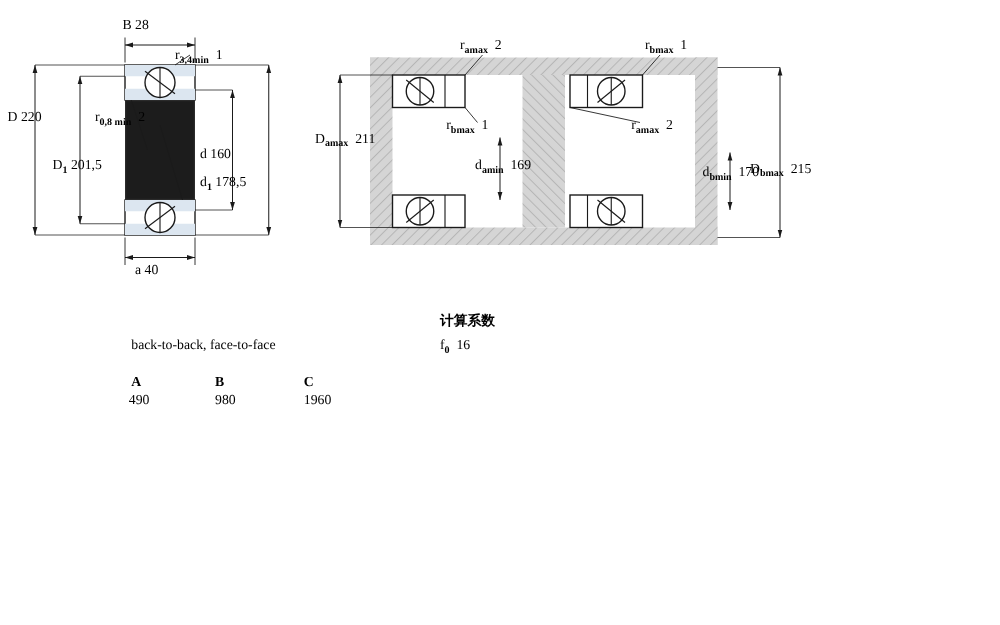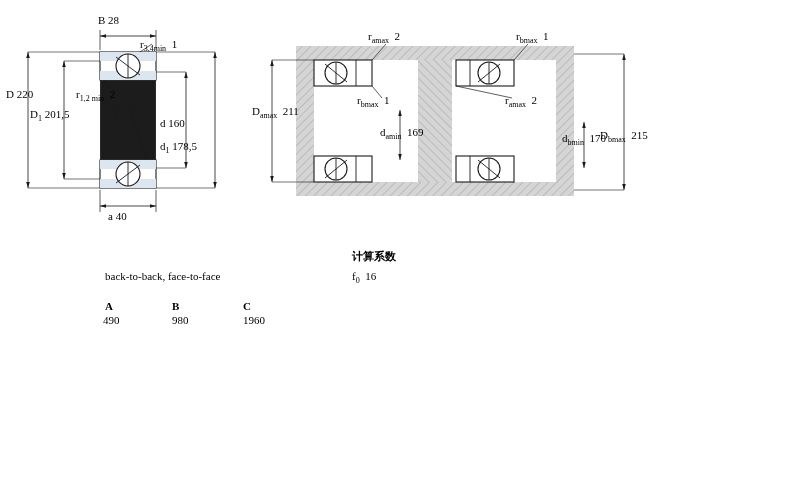--- a/index.html
+++ b/index.html
@@ -31,20 +31,21 @@
     position: absolute;
     font-family: "Liberation Serif", serif;
     font-size: 11px;
     color: #000;
     white-space: nowrap;
     line-height: 1.1;
   }
   .lbl .sub {
     font-size: 8px;
     vertical-align: sub;
+    font-weight: bold;
   }
   .bold {
     font-weight: bold;
   }
   .cjk {
     font-family: "DejaVu Sans", sans-serif;
     font-size: 11px;
   }
 </style>
 </head>
@@ -176,23 +177,23 @@
   <div class="lbl" style="left:98px; top:14px;">
     <span>B</span>&nbsp;<span>28</span>
   </div>
   <div class="lbl" style="left:140px; top:38px;">
     <span>r</span><span class="sub">3,4min</span>&nbsp;&nbsp;<span>1</span>
   </div>
   <div class="lbl" style="left:6px; top:88px;">
     <span>D</span>&nbsp;<span>220</span>
   </div>
   <div class="lbl" style="left:76px; top:88px;">
-    <span>r</span><span class="sub">1,2 min</span>&nbsp;&nbsp;<span>2</span>
-  </div>
-  <div class="lbl" style="left:30px; top:108px;">
+    <span>r</span><span class="sub">0,8 min</span>&nbsp;&nbsp;<span>2</span>
+  </div>
+  <div class="lbl" style="left:30px; top:126px;padding-left:12px;">
     <span>D</span><span class="sub">1</span>&nbsp;<span>201,5</span>
   </div>
   <div class="lbl" style="left:160px; top:117px;">
     <span>d</span>&nbsp;<span>160</span>
   </div>
   <div class="lbl" style="left:160px; top:140px;">
     <span>d</span><span class="sub">1</span>&nbsp;<span>178,5</span>
   </div>
   <div class="lbl" style="left:108px; top:210px;">
     <span>a</span>&nbsp;<span>40</span>

